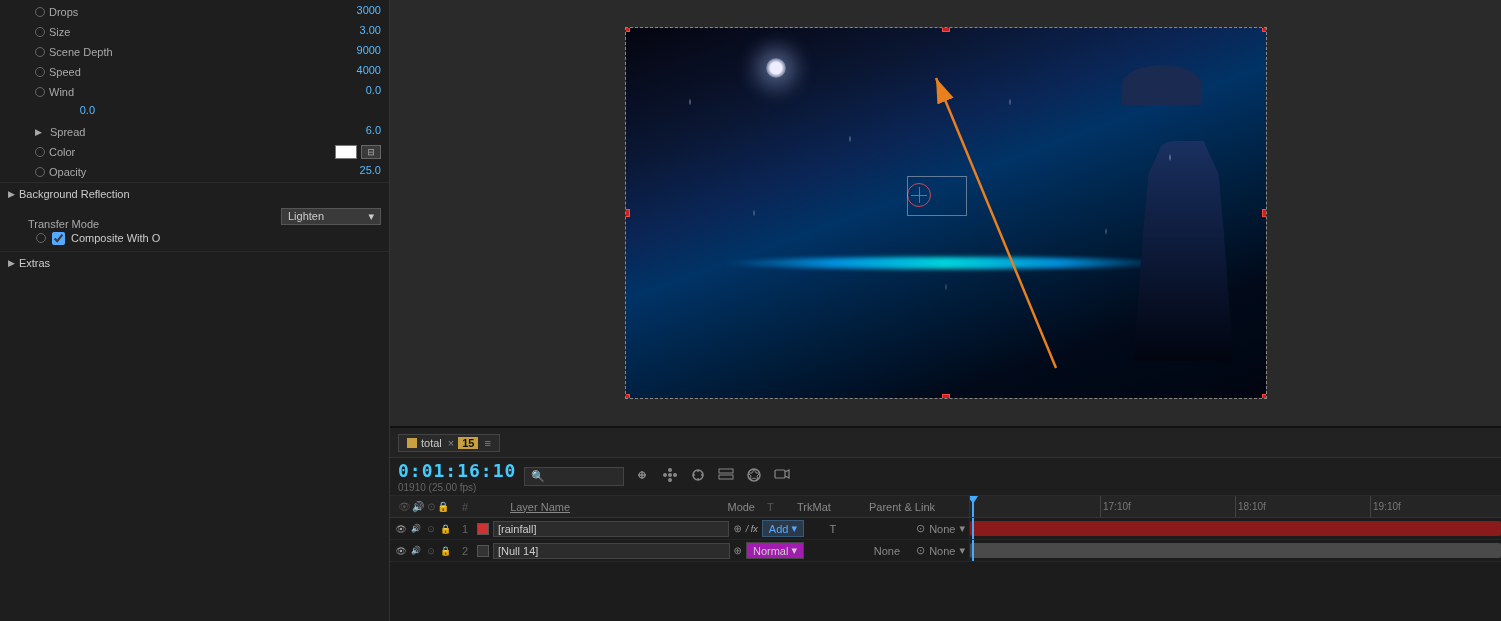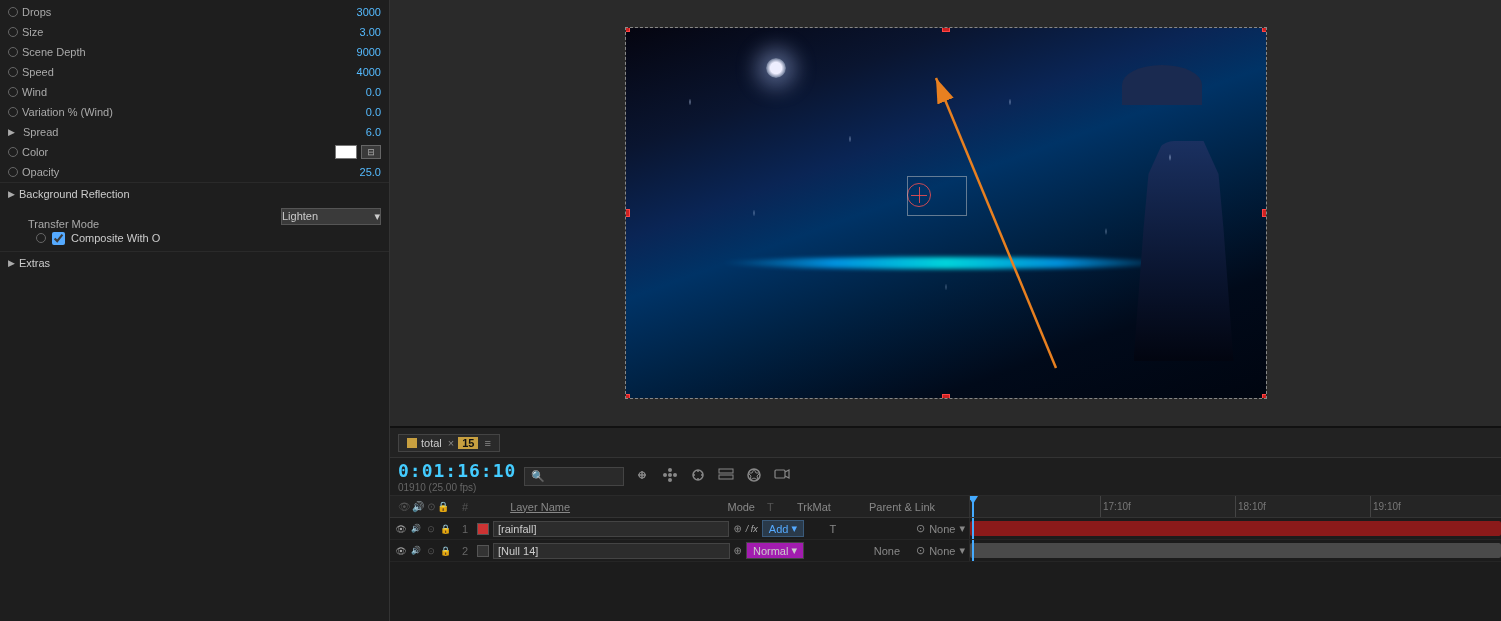--- a/index.html
+++ b/index.html
@@ -26,23 +26,23 @@
       overflow: hidden;
       border-right: 1px solid #333;
     }
 
     .prop-section {
       padding: 2px 0;
     }
 
     .prop-row {
       display: flex;
-      align-items: center;
       padding: 2px 8px;
       height: 20px;
+      margin-left: 27px;
     }
 
     .prop-label {
       color: #aaa;
       flex: 1;
       display: flex;
       align-items: center;
       gap: 4px;
     }
 
@@ -98,21 +98,21 @@
       display: flex;
       align-items: center;
       gap: 4px;
       margin-top: 15px;
     }
 
     .dropdown-btn {
       background: #3a3a3a;
       border: 1px solid #555;
       color: #ccc;
-      padding: 1px 0;
+      padding: 1px 6px;
       font-size: 11px;
       cursor: pointer;
       display: flex;
       align-items: center;
       gap: 20px;
       min-width: 100px;
       justify-content: space-between;
     }
 
     .checkbox-row {
@@ -563,24 +563,20 @@
 
     <div class="prop-row">
       <span class="prop-label">
         <span class="icon-cycle"></span>
         Wind
       </span>
       <span class="prop-value">0.0</span>
     </div>
 
     <div class="prop-row">
-      <span class="prop-label">
-        <span class="icon-cycle"></span>
-        Variation % (Wind)
-      </span>
       <span class="prop-value">0.0</span>
     </div>
 
     <div class="prop-row">
       <span class="prop-label">
         <span class="chevron">▶</span>
         Spread
       </span>
       <span class="prop-value">6.0</span>
     </div>

